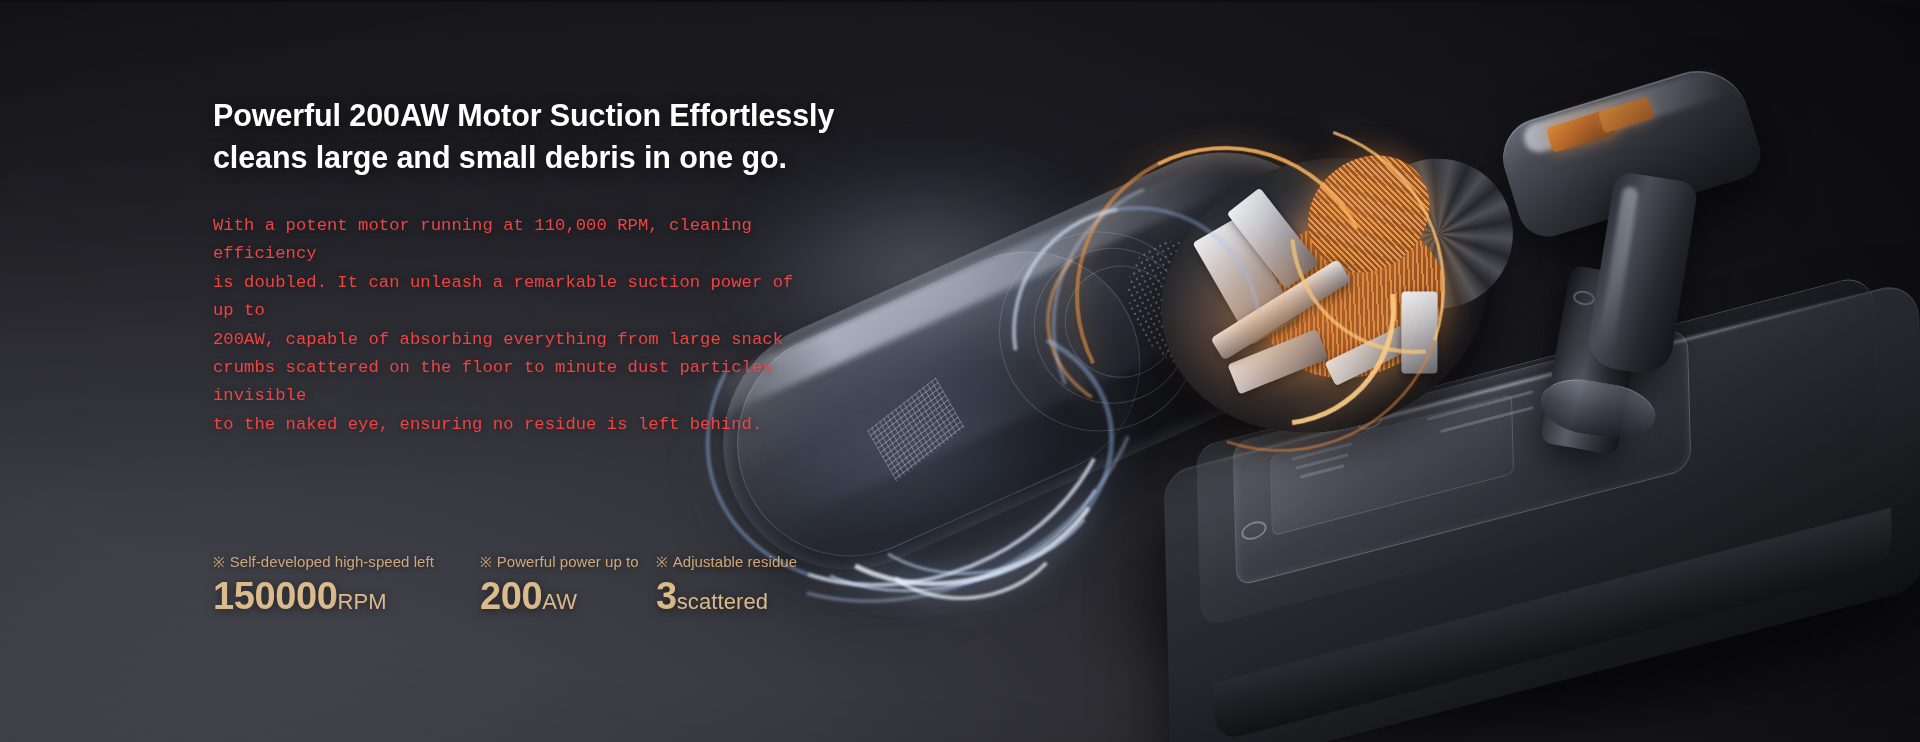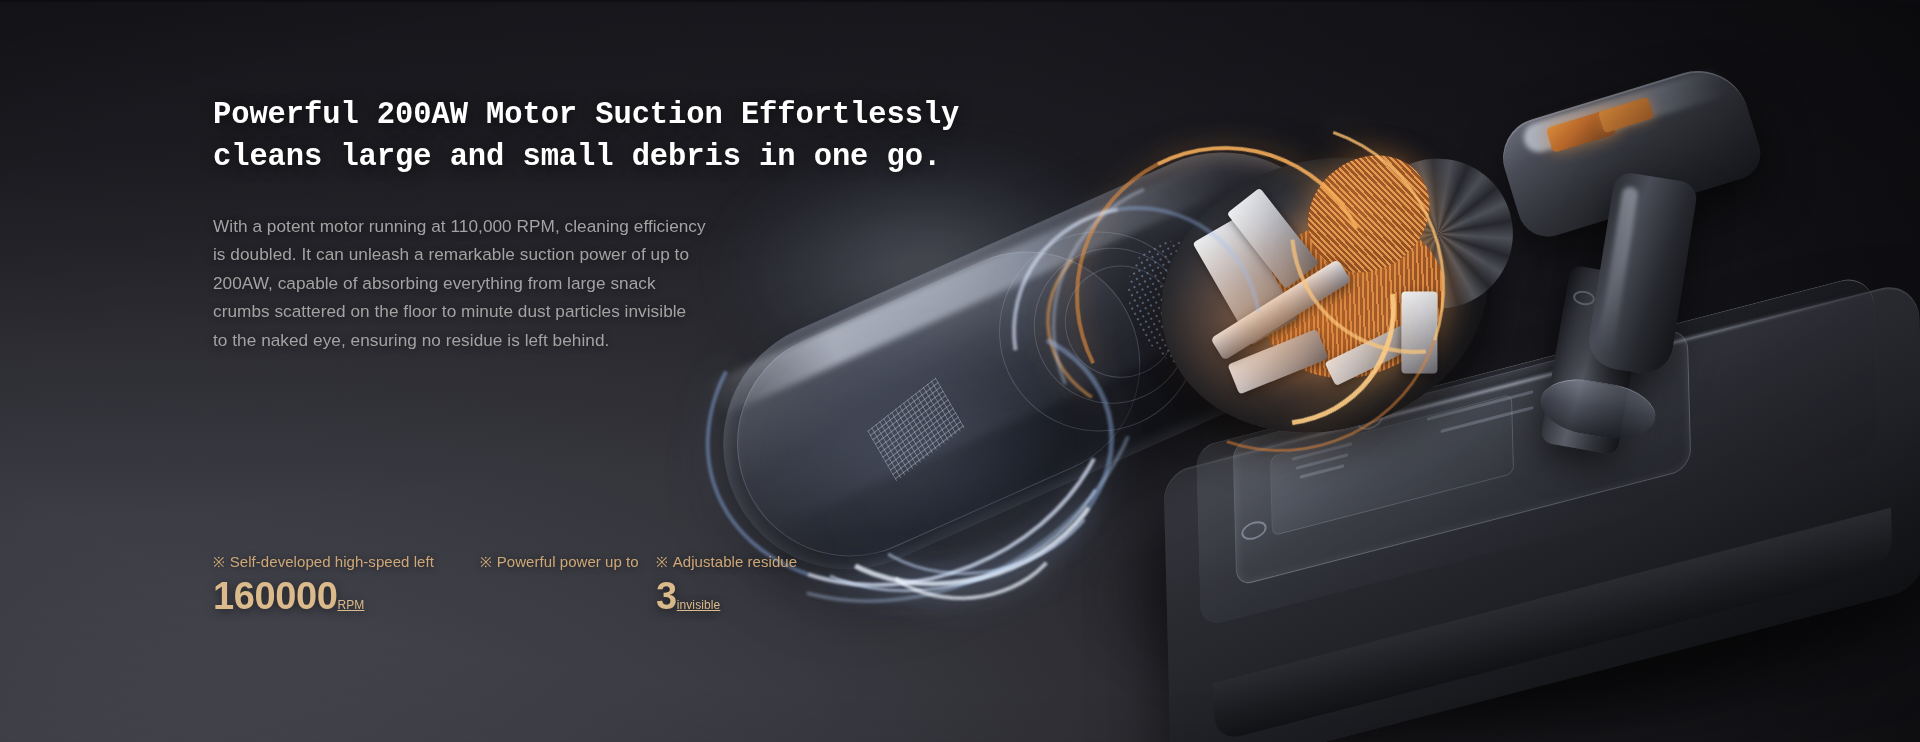--- a/index.html
+++ b/index.html
@@ -371,31 +371,31 @@
   }
   .headline {
     position:absolute; top:94px; left:0;
     font-size:30.5px;
     font-weight:700;
     line-height:42px;
     letter-spacing:-.1px;
     color:#ffffff;
     text-shadow:0 2px 14px rgba(0,0,0,.5);
     white-space:pre-line;
-    font-family:Liberation Mono, monospace;
   }
   .body-copy {
     position:absolute; top:212px; left:0;
     width:600px;
     font-size:17.2px;
     line-height:28.4px;
-    color:#a3a3a3;
+    color:#ef4444;
     letter-spacing:.05px;
     text-shadow:0 1px 8px rgba(0,0,0,.45);
     white-space:pre-line;
+    font-family:Liberation Mono, monospace;
   }
 
   .stats {
     position:absolute; top:552px; left:0;
     display:flex;
     align-items:flex-start;
   }
   .stat { position:relative; }
   .stat-label {
     display:flex; align-items:baseline;
@@ -417,25 +417,24 @@
     white-space:nowrap;
     text-shadow:0 2px 10px rgba(0,0,0,.5);
   }
   .stat-num {
     font-size:38px;
     font-weight:600;
     line-height:44px;
     letter-spacing:-.4px;
   }
   .stat-unit {
-    font-size:12px;
+    font-size:22px;
     font-weight:400;
     line-height:20px;
     letter-spacing:.1px;
-    text-decoration:underline;
   }
   .s1 { width:267px; }
   .s2 { width:176px; }
   .s3 { width:200px; }
 </style>
 </head>
 <body>
 
 <div class="banner">
 
@@ -530,38 +529,42 @@
 crumbs scattered on the floor to minute dust particles invisible
 to the naked eye, ensuring no residue is left behind.</p>
 
     <div class="stats">
       <div class="stat s1">
         <div class="stat-label">
           <span class="stat-mark">※</span>
           <span>Self-developed high-speed left</span>
         </div>
         <div class="stat-value">
-          <span class="stat-num">160000</span>
+          <span class="stat-num">150000</span>
           <span class="stat-unit">RPM</span>
         </div>
       </div>
 
       <div class="stat s2">
         <div class="stat-label">
           <span class="stat-mark">※</span>
           <span>Powerful power up to</span>
+        </div>
+        <div class="stat-value">
+          <span class="stat-num">200</span>
+          <span class="stat-unit">AW</span>
         </div>
       </div>
 
       <div class="stat s3">
         <div class="stat-label">
           <span class="stat-mark">※</span>
           <span>Adjustable residue</span>
         </div>
         <div class="stat-value">
           <span class="stat-num">3</span>
-          <span class="stat-unit">invisible</span>
+          <span class="stat-unit">scattered</span>
         </div>
       </div>
     </div>
   </div>
 
 </div>
 
 </body></html>

